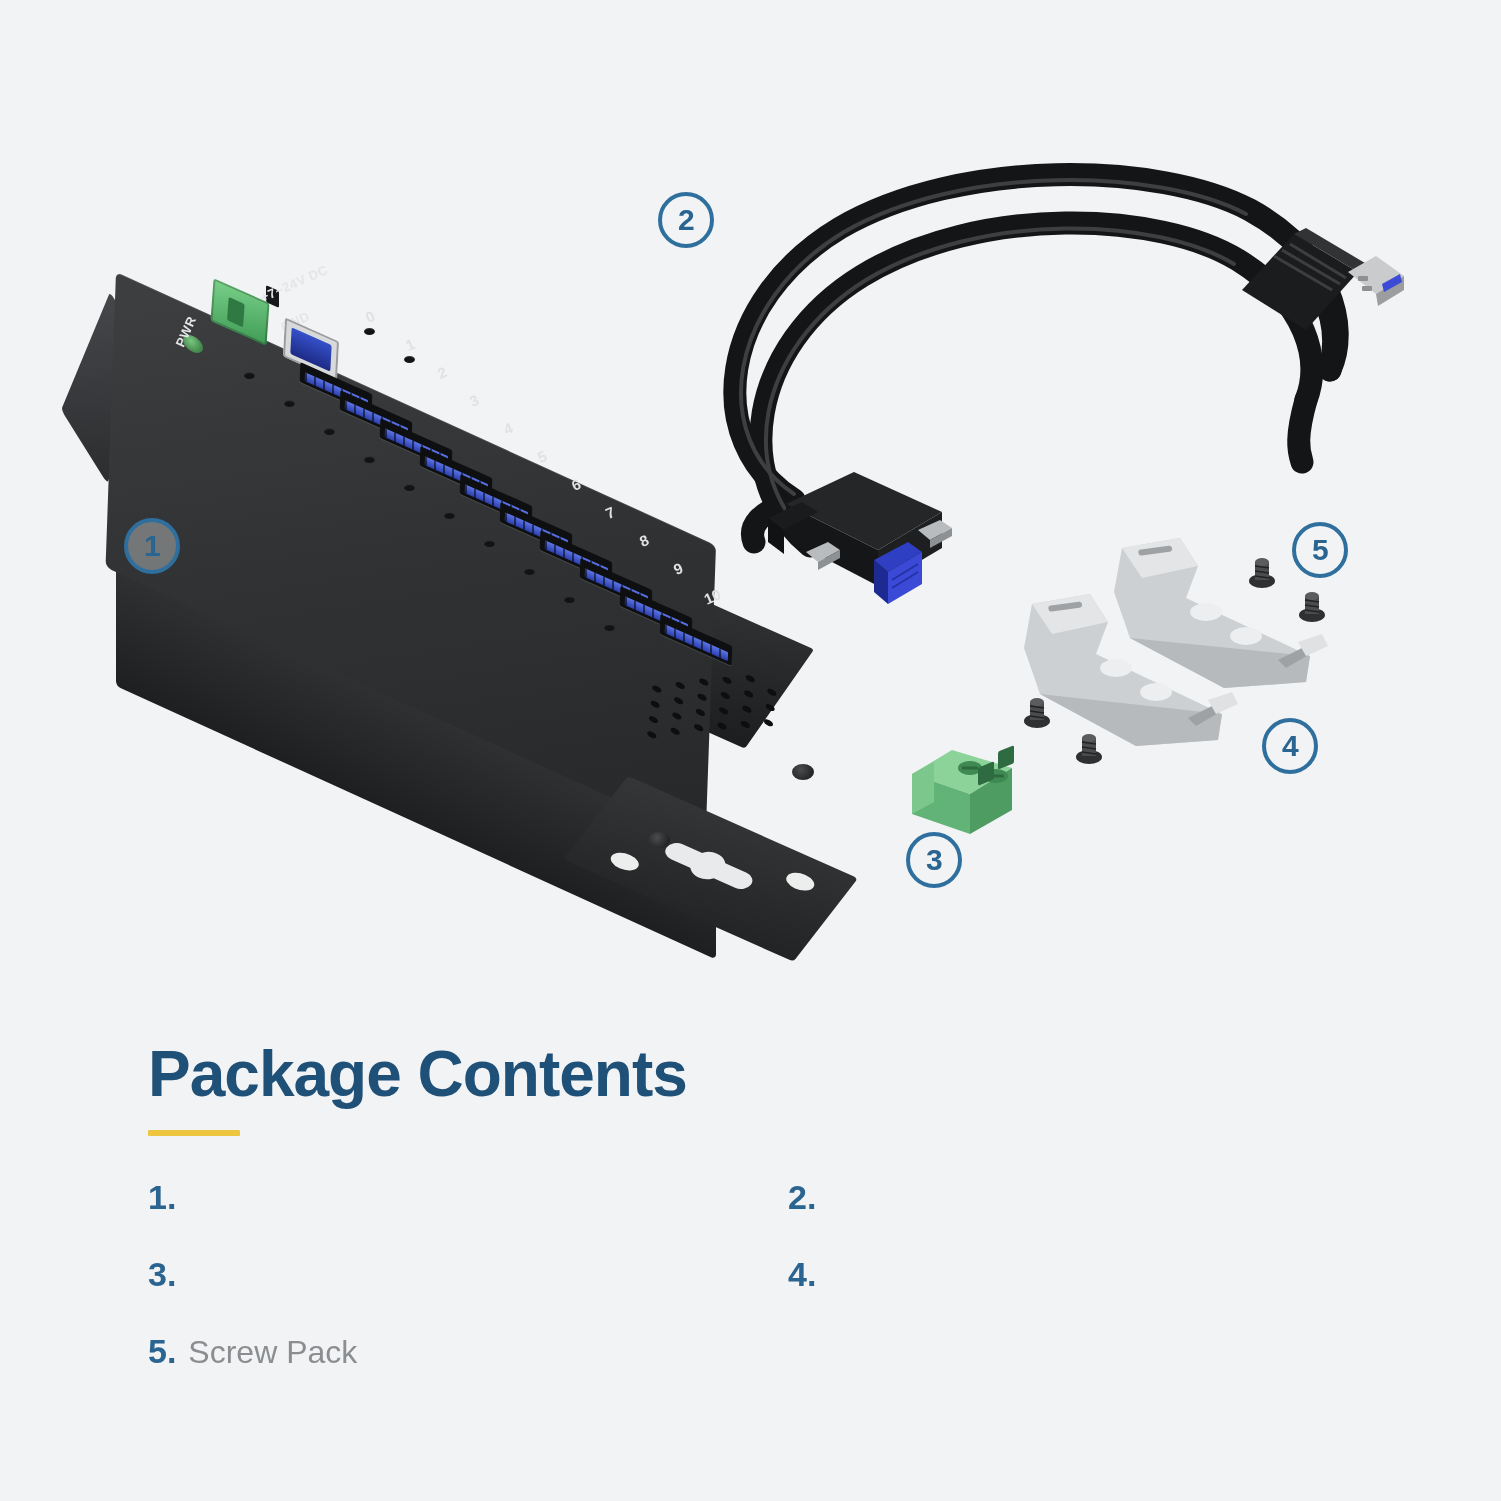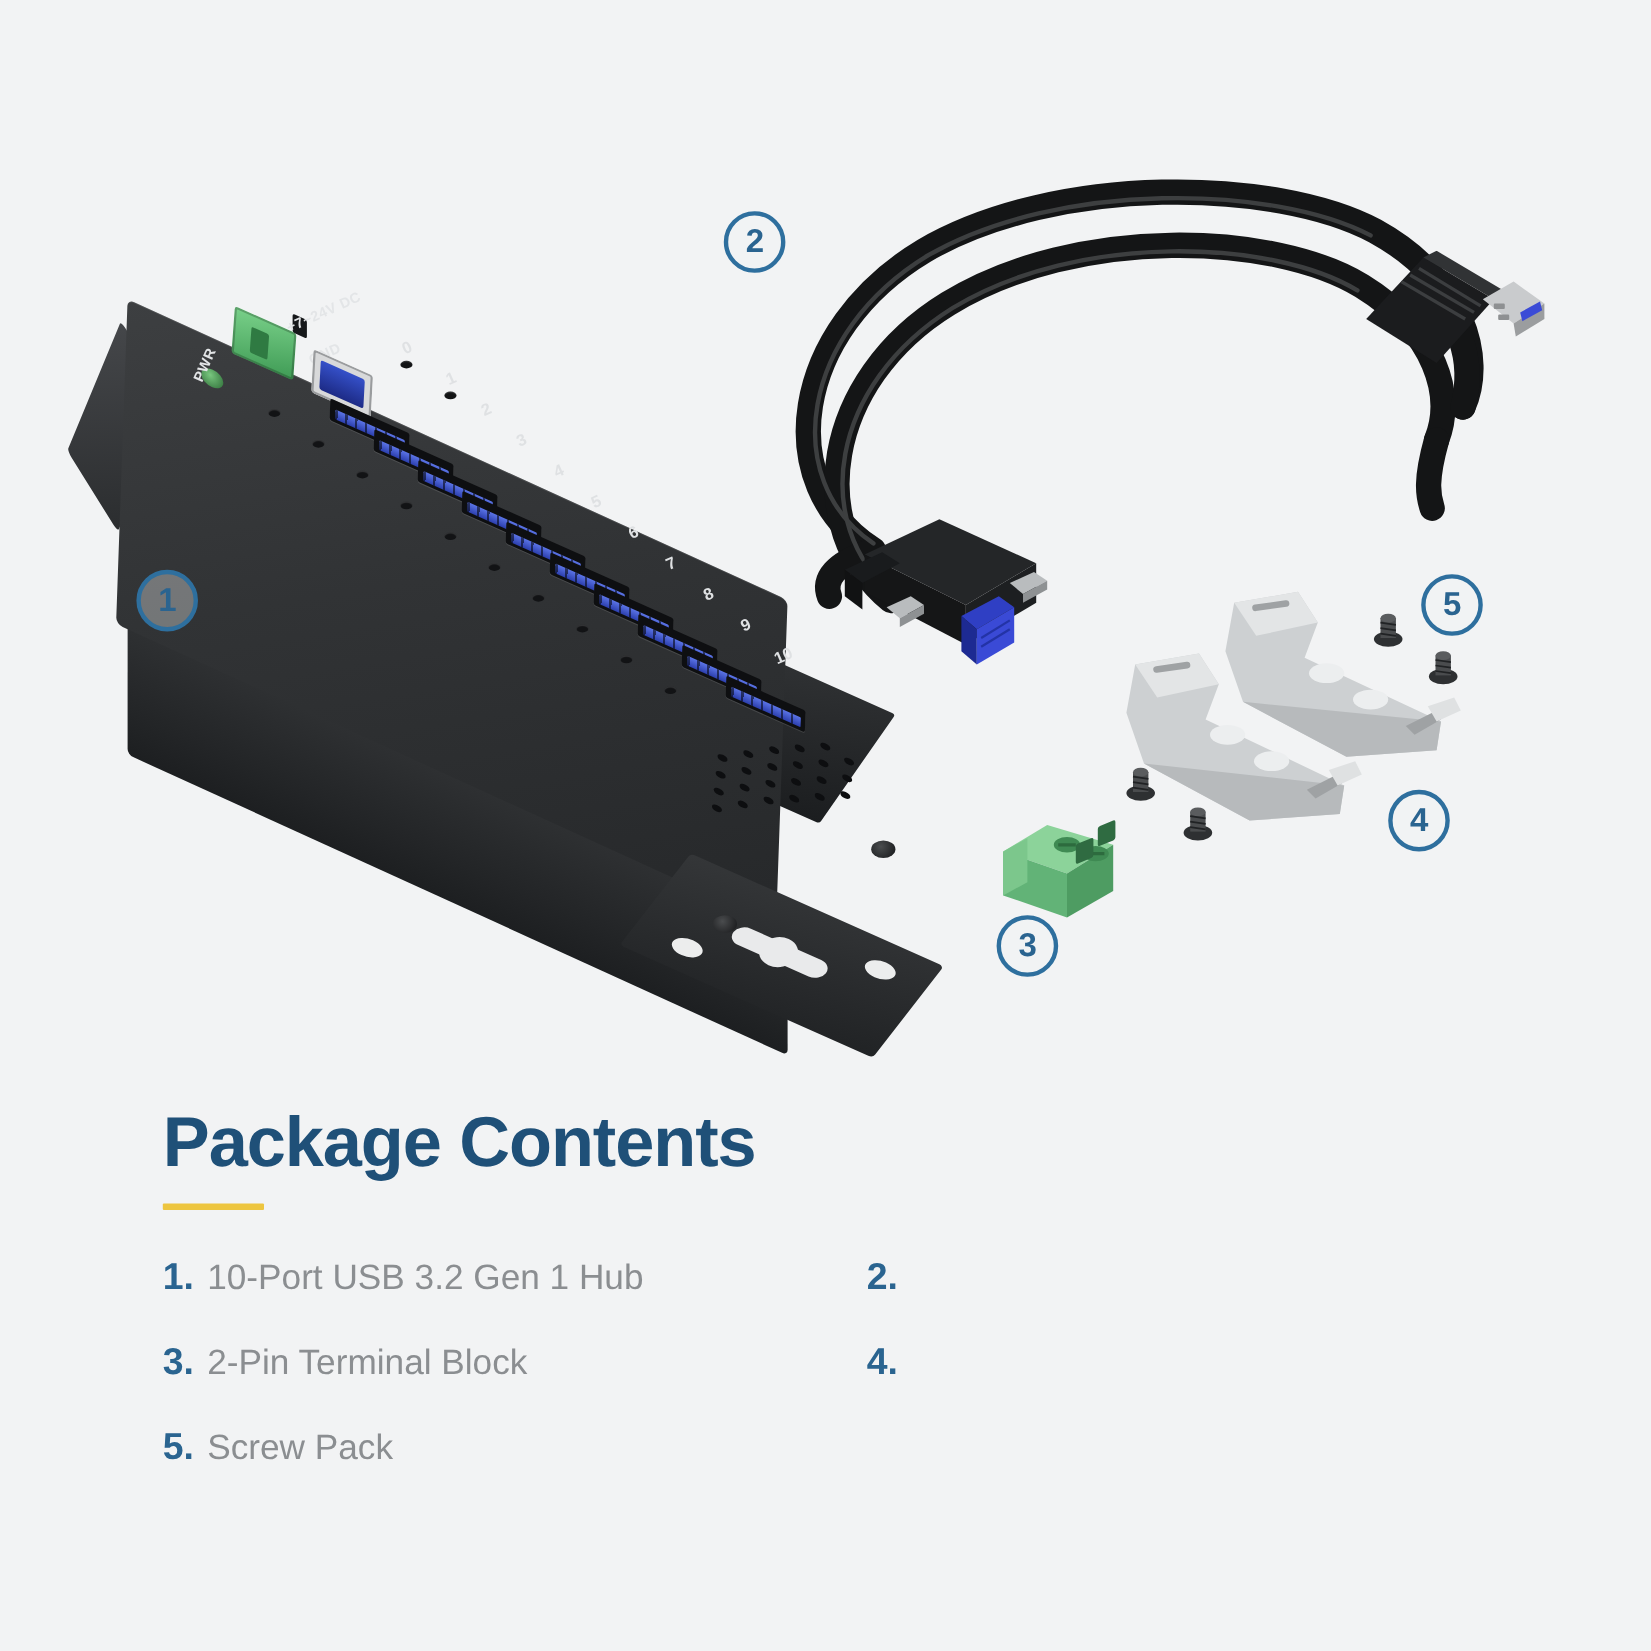--- a/index.html
+++ b/index.html
@@ -108,21 +108,21 @@
   
   .termblock{position:absolute;left:908px;top:738px;width:118px;height:110px;}
 
   
   .clips{position:absolute;left:1010px;top:520px;width:350px;height:270px;}
 
   
   .screw{position:absolute;width:30px;height:34px;}
 
   
-  .contents{position:absolute;left:148px;top:1005px;width:1320px;}
+  .contents{position:absolute;left:148px;top:1041px;width:1320px;}
   .contents h1{
     margin:0;font-size:64px;line-height:1.05;font-weight:700;
     color:#1f5078;letter-spacing:-1px;
   }
   .rule{margin-top:22px;width:92px;height:6px;background:#edc53f;border-radius:1px;}
   .list{margin-top:42px;display:grid;grid-template-columns:640px 700px;row-gap:38px;}
   .li{display:flex;align-items:baseline;font-size:32px;color:#8b8e91;}
   .li .n{color:#2a6490;font-weight:700;margin-right:12px;font-size:34px;}
 </style>
 </head>
@@ -384,28 +384,26 @@
   <div class="badge" style="left:906px;top:832px;">3</div>
   <div class="badge" style="left:1262px;top:718px;">4</div>
   <div class="badge" style="left:1292px;top:522px;">5</div>
 
   <div class="contents">
     <h1>Package Contents</h1>
     <div class="rule"></div>
     <div class="list">
       <div class="li">
         <span class="n">1.</span>
-        <span>10-Port USB 3.2 Gen 1 Hub</span>
       </div>
       <div class="li">
         <span class="n">2.</span>
       </div>
       <div class="li">
         <span class="n">3.</span>
-        <span>2-Pin Terminal Block</span>
       </div>
       <div class="li">
         <span class="n">4.</span>
       </div>
       <div class="li">
         <span class="n">5.</span>
         <span>Screw Pack</span>
       </div>
     </div>
   </div>

